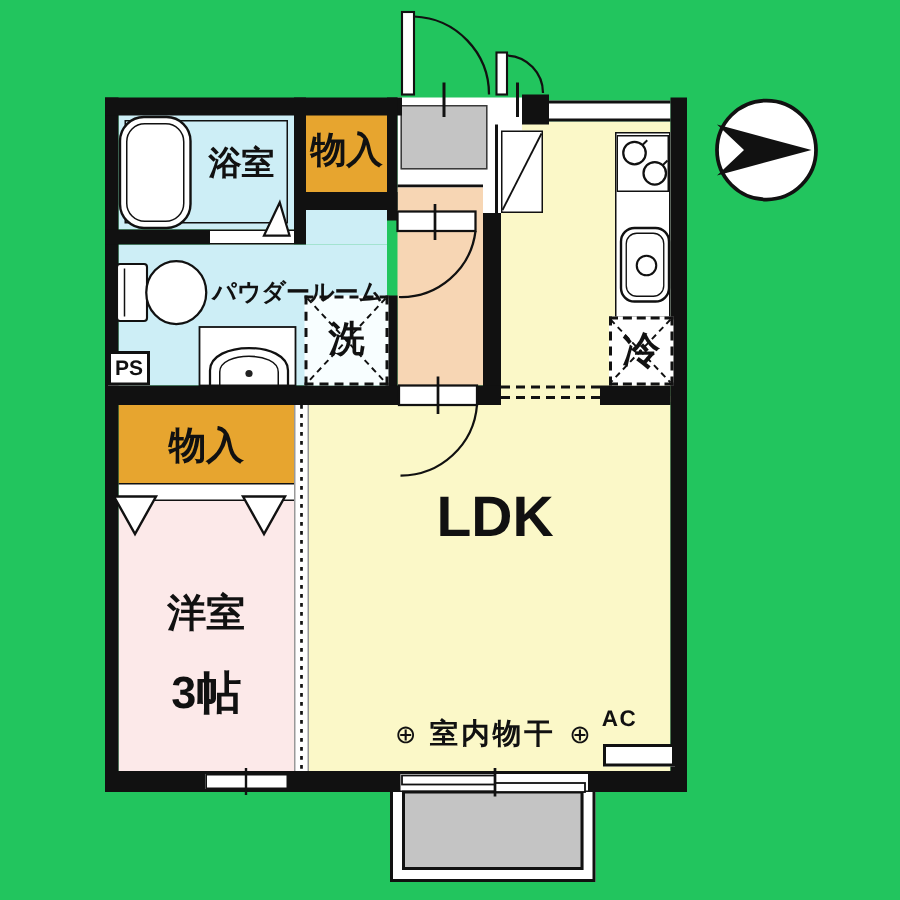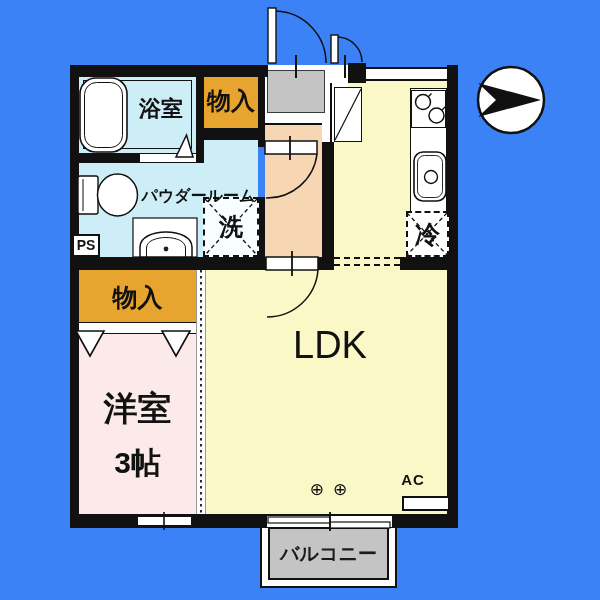--- a/index.html
+++ b/index.html
@@ -1,20 +1,20 @@
 <!DOCTYPE html>
 <html><head>
 <meta charset="utf-8">
 <style>
   :root{
     --cyan:#cdeef6; --yellow:#fbf8c8; --pink:#fce9e9; --peach:#f7d6b4;
     --orange:#e7a52f; --gray:#c4c4c4; --wall:#111111;
   }
   html,body{margin:0;padding:0;background:#fff;}
-  #plan{position:relative;width:600px;height:600px;background:#3b82f6;overflow:hidden;
+  #plan{position:relative;width:600px;height:600px;background:#22c55e;overflow:hidden;
         font-family:"Liberation Sans","DejaVu Sans",sans-serif;color:#111;}
   .abs{position:absolute;box-sizing:border-box;}
   .wall{position:absolute;background:var(--wall);box-sizing:border-box;}
   .lbl{position:absolute;box-sizing:border-box;display:flex;align-items:center;justify-content:center;
        text-align:center;line-height:1.05;white-space:nowrap;color:#111;}
   svg.overlay{position:absolute;left:0;top:0;z-index:40;}
   .z1{z-index:1}.z2{z-index:10}.z3{z-index:20}.z5{z-index:50}
 </style>
 </head>
 <body>
@@ -127,24 +127,24 @@
     <circle cx="511" cy="100" r="33" fill="#fff" stroke="#111" stroke-width="2.5"></circle>
     <polygon points="541,100 478,83 496,100 478,117" fill="#111"></polygon>
   </svg>
 
   <div class="lbl z5" style="left:128px;top:97px;width:66px;height:24px;font-size:22px;font-weight:600;">浴室</div>
   <div class="lbl z5" style="left:204px;top:88px;width:54px;height:26px;font-size:24px;font-weight:700;">物入</div>
   <div class="lbl z5" style="left:136px;top:186px;width:125px;height:20px;font-size:16px;font-weight:700;">パウダールーム</div>
   <div class="lbl z5" style="left:203px;top:197px;width:56px;height:60px;font-size:24px;font-weight:700;">洗</div>
   <div class="lbl z5" style="left:72px;top:234px;width:28px;height:23px;font-size:14px;font-weight:700;">PS</div>
   <div class="lbl z5" style="left:406px;top:211px;width:43px;height:46px;font-size:25px;font-weight:700;">冷</div>
-  <div class="lbl z5" style="left:230px;top:326px;width:200px;height:40px;font-size:38px;font-weight:400;">LDK</div>
+  <div class="lbl z5" style="left:230px;top:326px;width:200px;height:40px;font-size:38px;font-weight:700;">LDK</div>
   <div class="lbl z5" style="left:79px;top:283px;width:117px;height:28px;font-size:25px;font-weight:700;">物入</div>
-  <div class="lbl z5" style="left:79px;top:392px;width:117px;height:34px;font-size:34px;font-weight:700;">洋室</div>
+  <div class="lbl z5" style="left:79px;top:392px;width:117px;height:34px;font-size:26px;font-weight:700;">洋室</div>
   <div class="lbl z5" style="left:79px;top:446px;width:117px;height:34px;font-size:30px;font-weight:700;">3帖</div>
   <div class="lbl z5" style="left:246px;top:479px;width:165px;height:22px;gap:9px;">
     <span style="font-size:17px;">⊕</span>
+    <span style="font-size:19px;font-weight:700;letter-spacing:2px;">室内物干</span>
     <span style="font-size:17px;">⊕</span>
   </div>
   <div class="lbl z5" style="left:392px;top:471px;width:42px;height:17px;font-size:15px;font-weight:700;letter-spacing:1px;">AC</div>
-  <div class="lbl z5" style="left:268px;top:527px;width:121px;height:53px;font-size:19px;font-weight:700;color:#1a1a1a;">バルコニー</div>
 
 </div>
 
 </body></html>

